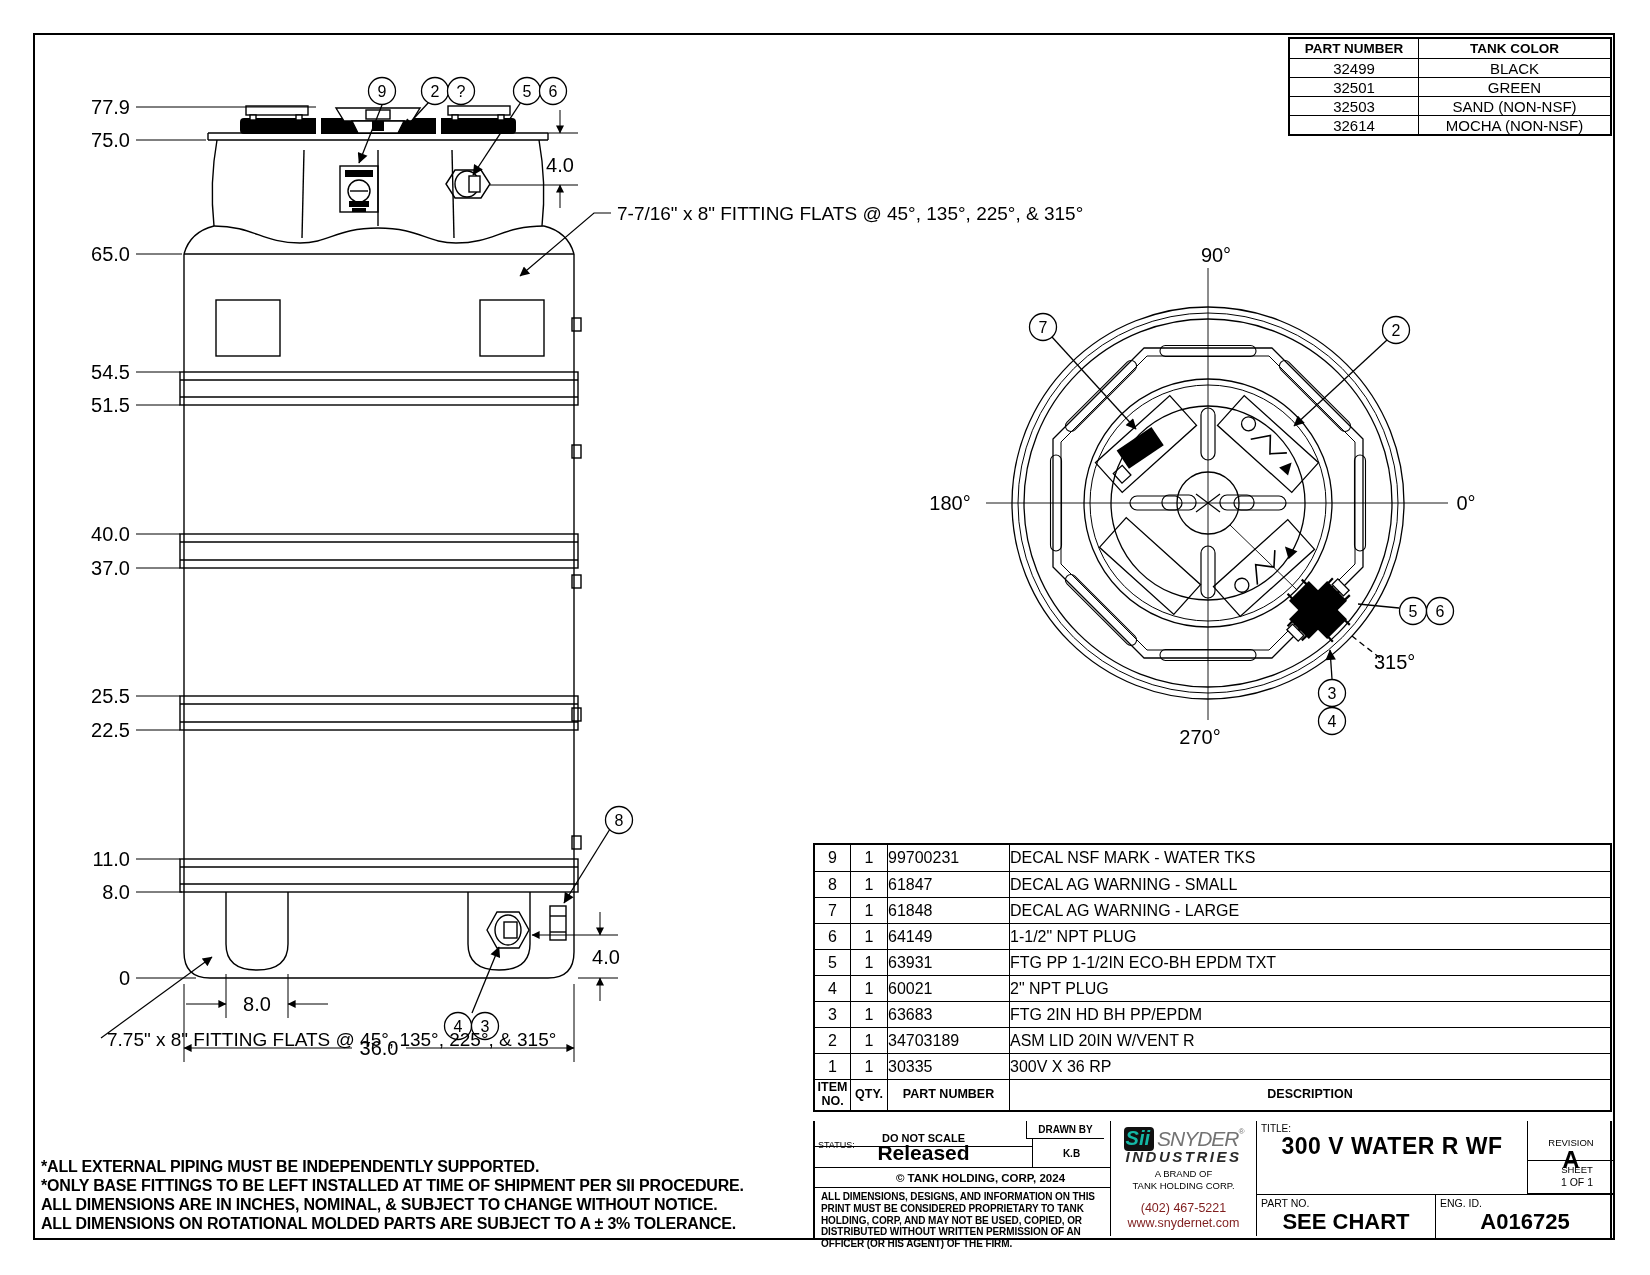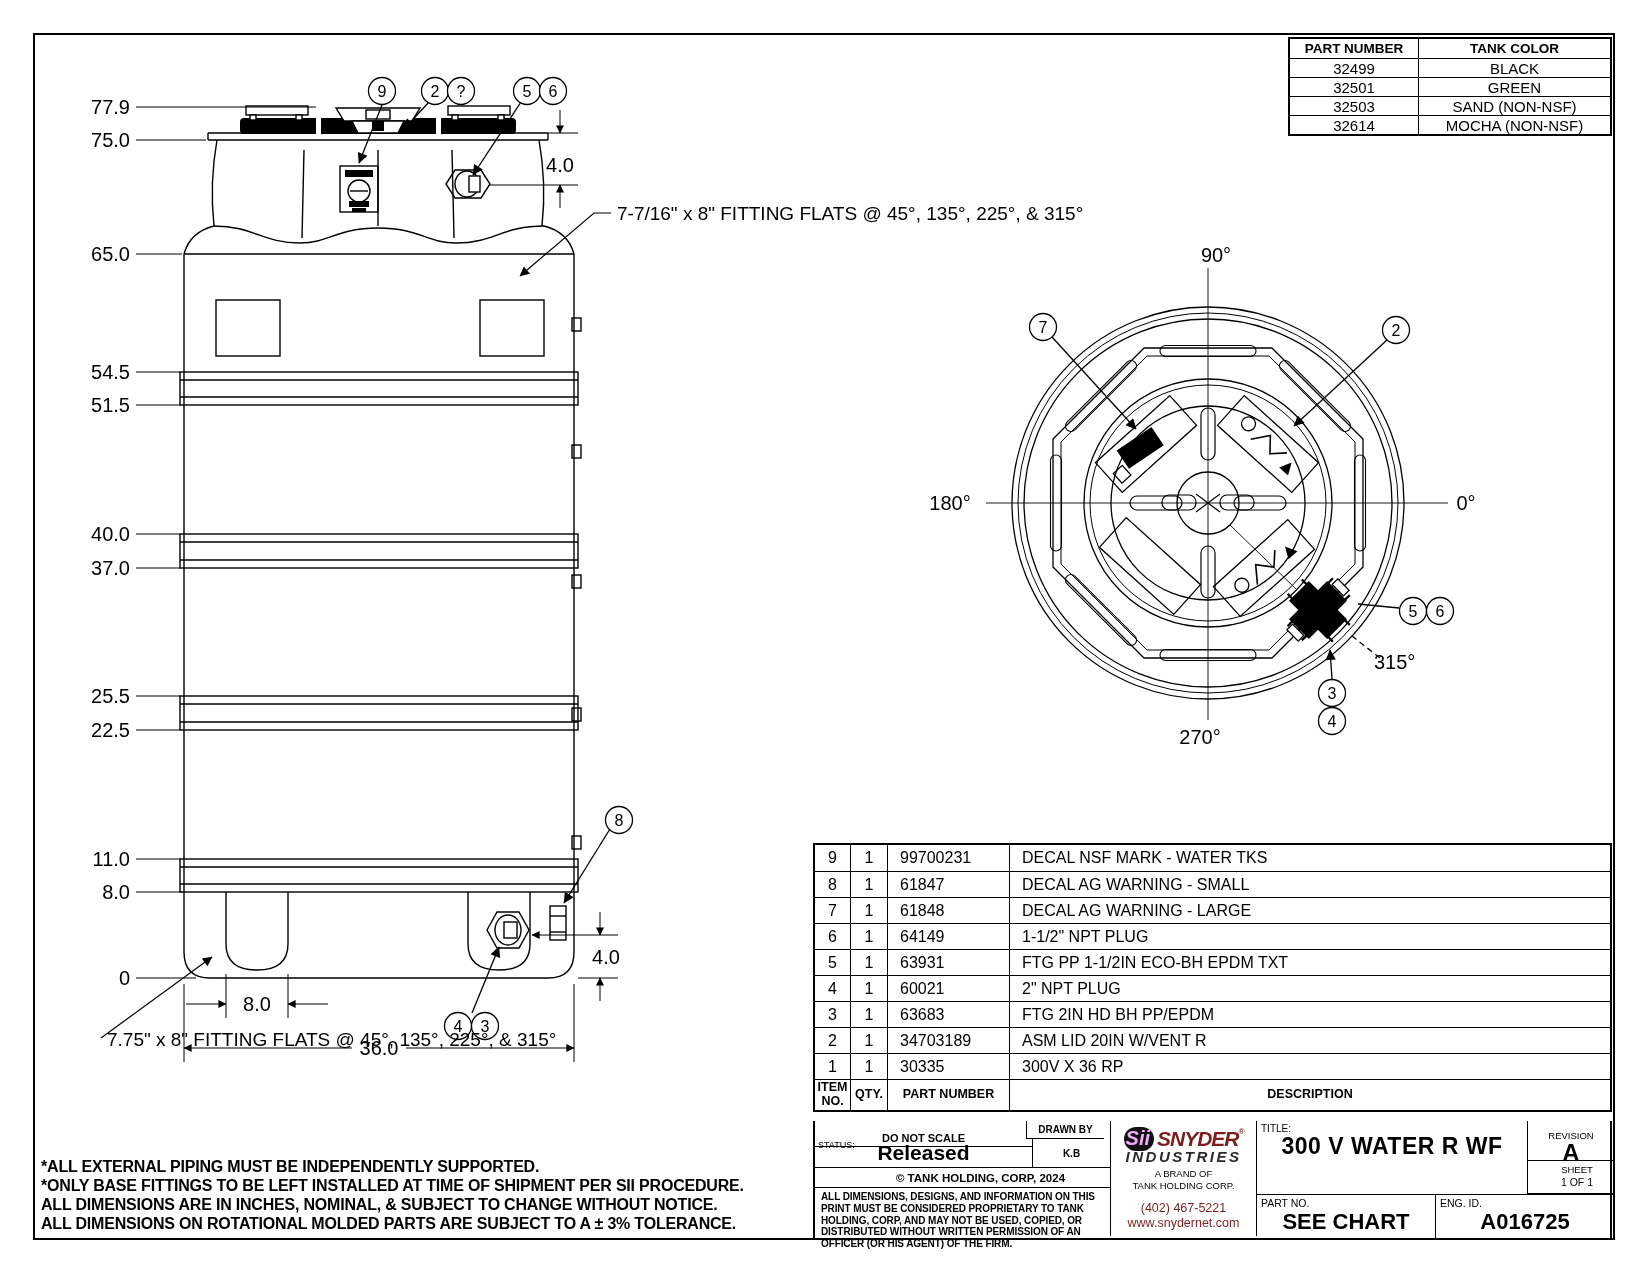--- a/index.html
+++ b/index.html
@@ -12,50 +12,50 @@
   .angtxt{font-size:20px;}
 
   
   .ctab{position:absolute;left:1288px;top:37px;width:324px;border:2px solid #000;box-sizing:border-box;display:grid;grid-template-columns:128px 1fr;background:#fff;}
   .ctab .c{border-top:1.5px solid #000;display:flex;align-items:center;justify-content:center;font-size:15px;height:18px;}
   .ctab .c.hd{border-top:none;font-weight:bold;font-size:13.5px;height:19px;}
   .ctab .c.col2{border-left:1.5px solid #000;}
 
   
   .bom{position:absolute;left:813px;top:843px;width:799px;border:2px solid #000;box-sizing:border-box;display:grid;grid-template-columns:35px 37px 122px 1fr;background:#fff;}
-  .bom .c{border-top:1.5px solid #000;display:flex;align-items:center;font-size:16px;height:26px;padding:0 12px;box-sizing:border-box;}
+  .bom .c{border-top:1.5px solid #000;display:flex;align-items:center;font-size:16px;height:26px;padding:0 0;box-sizing:border-box;}
   .bom .c.first{border-top:none;}
   .bom .c.cl{border-left:1.5px solid #000;}
   .bom .c.ctr{justify-content:center;padding:0;}
   .bom .c.hd{font-weight:bold;font-size:12.5px;height:31px;justify-content:center;text-align:center;white-space:pre-line;line-height:1.1;padding:0;}
 
   
   .tblock{position:absolute;left:813px;top:1121px;width:799px;height:119px;border:2px solid #000;border-top:none;box-sizing:border-box;background:#fff;}
   .tblock .cell{position:absolute;box-sizing:border-box;}
   .dns{left:0;top:8px;width:217px;height:18px;border-bottom:1.5px solid #000;display:flex;align-items:center;justify-content:center;font-size:11px;font-weight:bold;}
   .drawnby{left:211px;top:0;width:78px;height:18px;border-left:1.5px solid #000;border-bottom:1.5px solid #000;display:flex;align-items:center;justify-content:center;font-size:10px;font-weight:bold;}
   .statusc{left:0;top:18px;width:217px;height:29px;border-bottom:1.5px solid #000;}
   .statusc .slab{position:absolute;left:3px;top:1px;font-size:9px;}
   .statusc .sval{position:absolute;left:0;top:2px;width:100%;text-align:center;font-size:21px;font-weight:bold;}
   .kb{left:217px;top:18px;width:78px;height:29px;border-left:1.5px solid #000;border-bottom:1.5px solid #000;display:flex;align-items:center;justify-content:center;font-size:10px;font-weight:bold;}
   .copyr{left:0;top:47px;width:295px;height:20px;border-bottom:1.5px solid #000;display:flex;align-items:center;justify-content:center;font-size:11.5px;font-weight:bold;padding-left:36px;}
   .discl{left:0;top:67px;width:295px;height:48px;padding:3px 6px;font-size:10px;line-height:1.18;font-weight:bold;letter-spacing:-0.1px;}
   .logo{left:295px;top:0;width:147px;height:115px;border-left:1.5px solid #000;border-right:1.5px solid #000;text-align:center;}
   .logorow{display:flex;align-items:center;justify-content:center;gap:3px;margin-top:6px;}
-  .siibox{background:#111;color:#f0abfc;font-weight:bold;font-style:italic;font-size:20px;padding:0 4px 2px 2px;border-radius:12px;line-height:22px;}
-  .sny{font-weight:bold;font-style:italic;font-size:21px;letter-spacing:-1px;color:#7f1d1d;}
+  .siibox{background:#111;color:#14b8a6;font-weight:bold;font-style:italic;font-size:20px;padding:0 4px 2px 2px;border-radius:4px;line-height:22px;}
+  .sny{font-weight:normal;font-style:italic;font-size:21px;letter-spacing:-1px;color:#737373;}
   .reg{font-size:8px;vertical-align:top;}
   .inds{font-weight:bold;font-style:italic;font-size:15px;letter-spacing:2.5px;color:#2a2a2a;margin-top:-3px;}
   .brand{font-size:9.5px;margin-top:3px;line-height:1.25;}
   .contact{margin-top:9px;font-size:12.5px;line-height:1.25;}
   .titlebox{left:442px;top:0;width:357px;height:73px;}
   .titlebox .tlab{position:absolute;left:4px;top:2px;font-size:10px;}
   .titlebox .tval{position:absolute;left:0;top:12px;width:270px;text-align:center;font-size:23px;font-weight:bold;letter-spacing:0.5px;}
   .revbox{left:712px;top:0;width:87px;height:40px;border-left:1.5px solid #000;border-bottom:1.5px solid #000;text-align:center;}
-  .revbox .rlab{font-size:9.5px;margin-top:9px;}
+  .revbox .rlab{font-size:9.5px;margin-top:16px;}
   .revbox .rval{font-size:24px;font-weight:bold;margin-top:-2px;}
   .sheetbox{left:712px;top:40px;width:87px;height:33px;border-left:1.5px solid #000;border-bottom:1.5px solid #000;text-align:center;padding-left:12px;}
   .sheetbox .shlab{font-size:9.5px;margin-top:3px;}
   .sheetbox .shval{font-size:10.5px;margin-top:1px;}
   .partno{left:442px;top:73px;width:178px;height:44px;border-top:1.5px solid #000;}
   .engid{left:620px;top:73px;width:179px;height:44px;border-top:1.5px solid #000;border-left:1.5px solid #000;}
   .pelab{position:absolute;left:4px;top:2px;font-size:10.5px;}
   .peval{position:absolute;left:0;top:14px;width:100%;text-align:center;font-size:22px;font-weight:bold;}
   .blue{color:#7f1d1d;}
 

